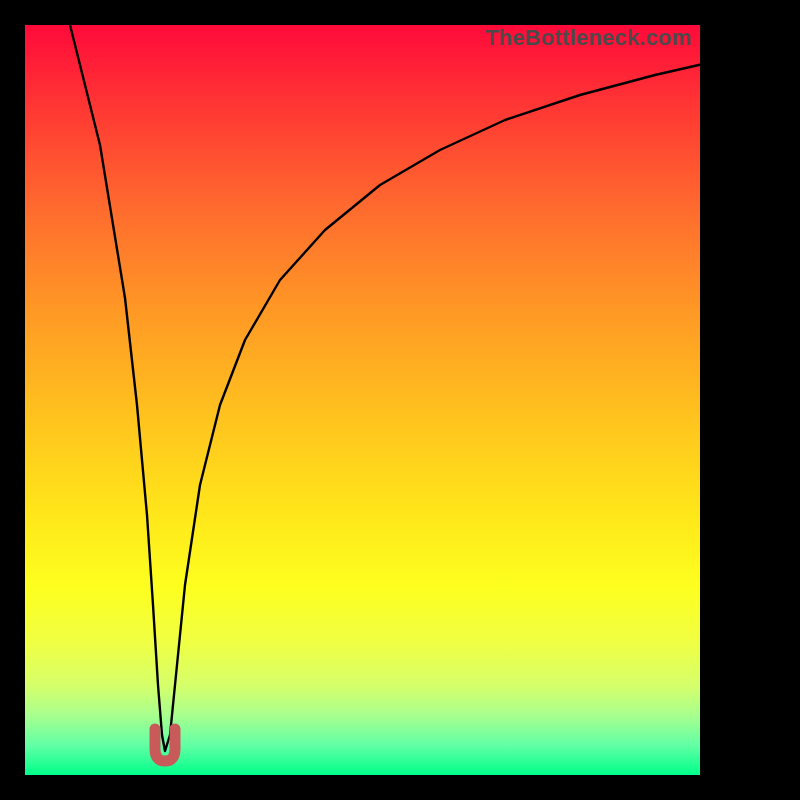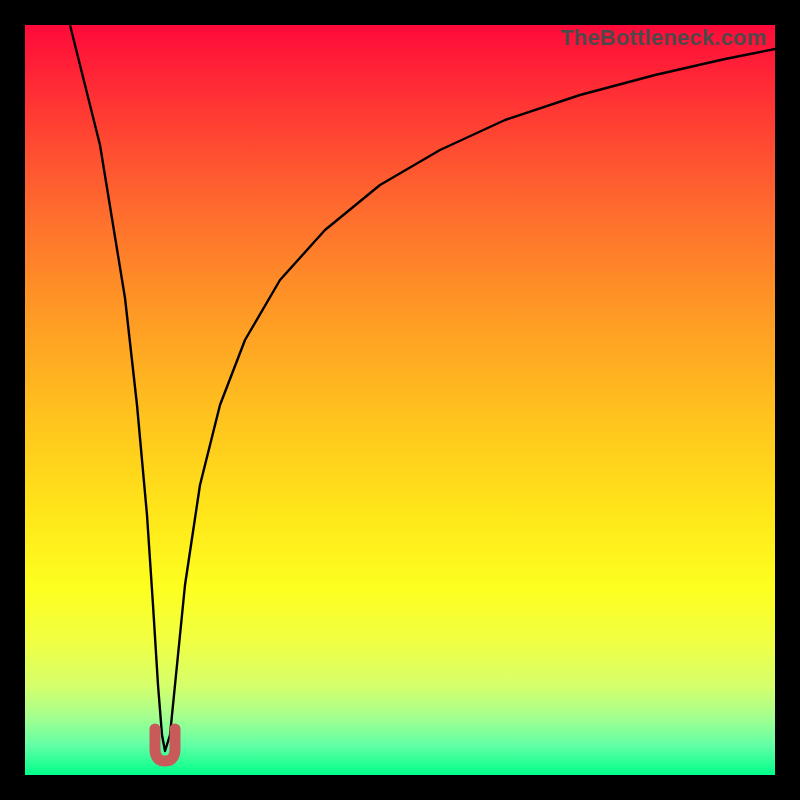--- a/index.html
+++ b/index.html
@@ -7,35 +7,36 @@
     padding: 0;
     width: 800px;
     height: 800px;
     background: #000;
     overflow: hidden;
   }
   .frame {
     position: absolute;
     left: 25px;
     top: 25px;
-    width: 750px;
+    width: 659px;
     height: 750px;
     background: linear-gradient(to bottom,
       #ff0a3a 0%,
       #ff3b33 12%,
       #ff6d2e 25%,
       #ff9825 38%,
       #ffc21e 52%,
       #ffe61a 65%,
       #fdff1f 75%,
       #f1ff42 82%,
       #d6ff6a 88%,
       #a8ff8e 92%,
       #63ffa5 96%,
       #00ff8a 100%);
+    padding-left: 16px;
   }
   .watermark {
     position: absolute;
     top: 0px;
     right: 8px;
     font-family: Arial, Helvetica, sans-serif;
     font-size: 22px;
     font-weight: 600;
     color: #4a4a4a;
     letter-spacing: 0.2px;

